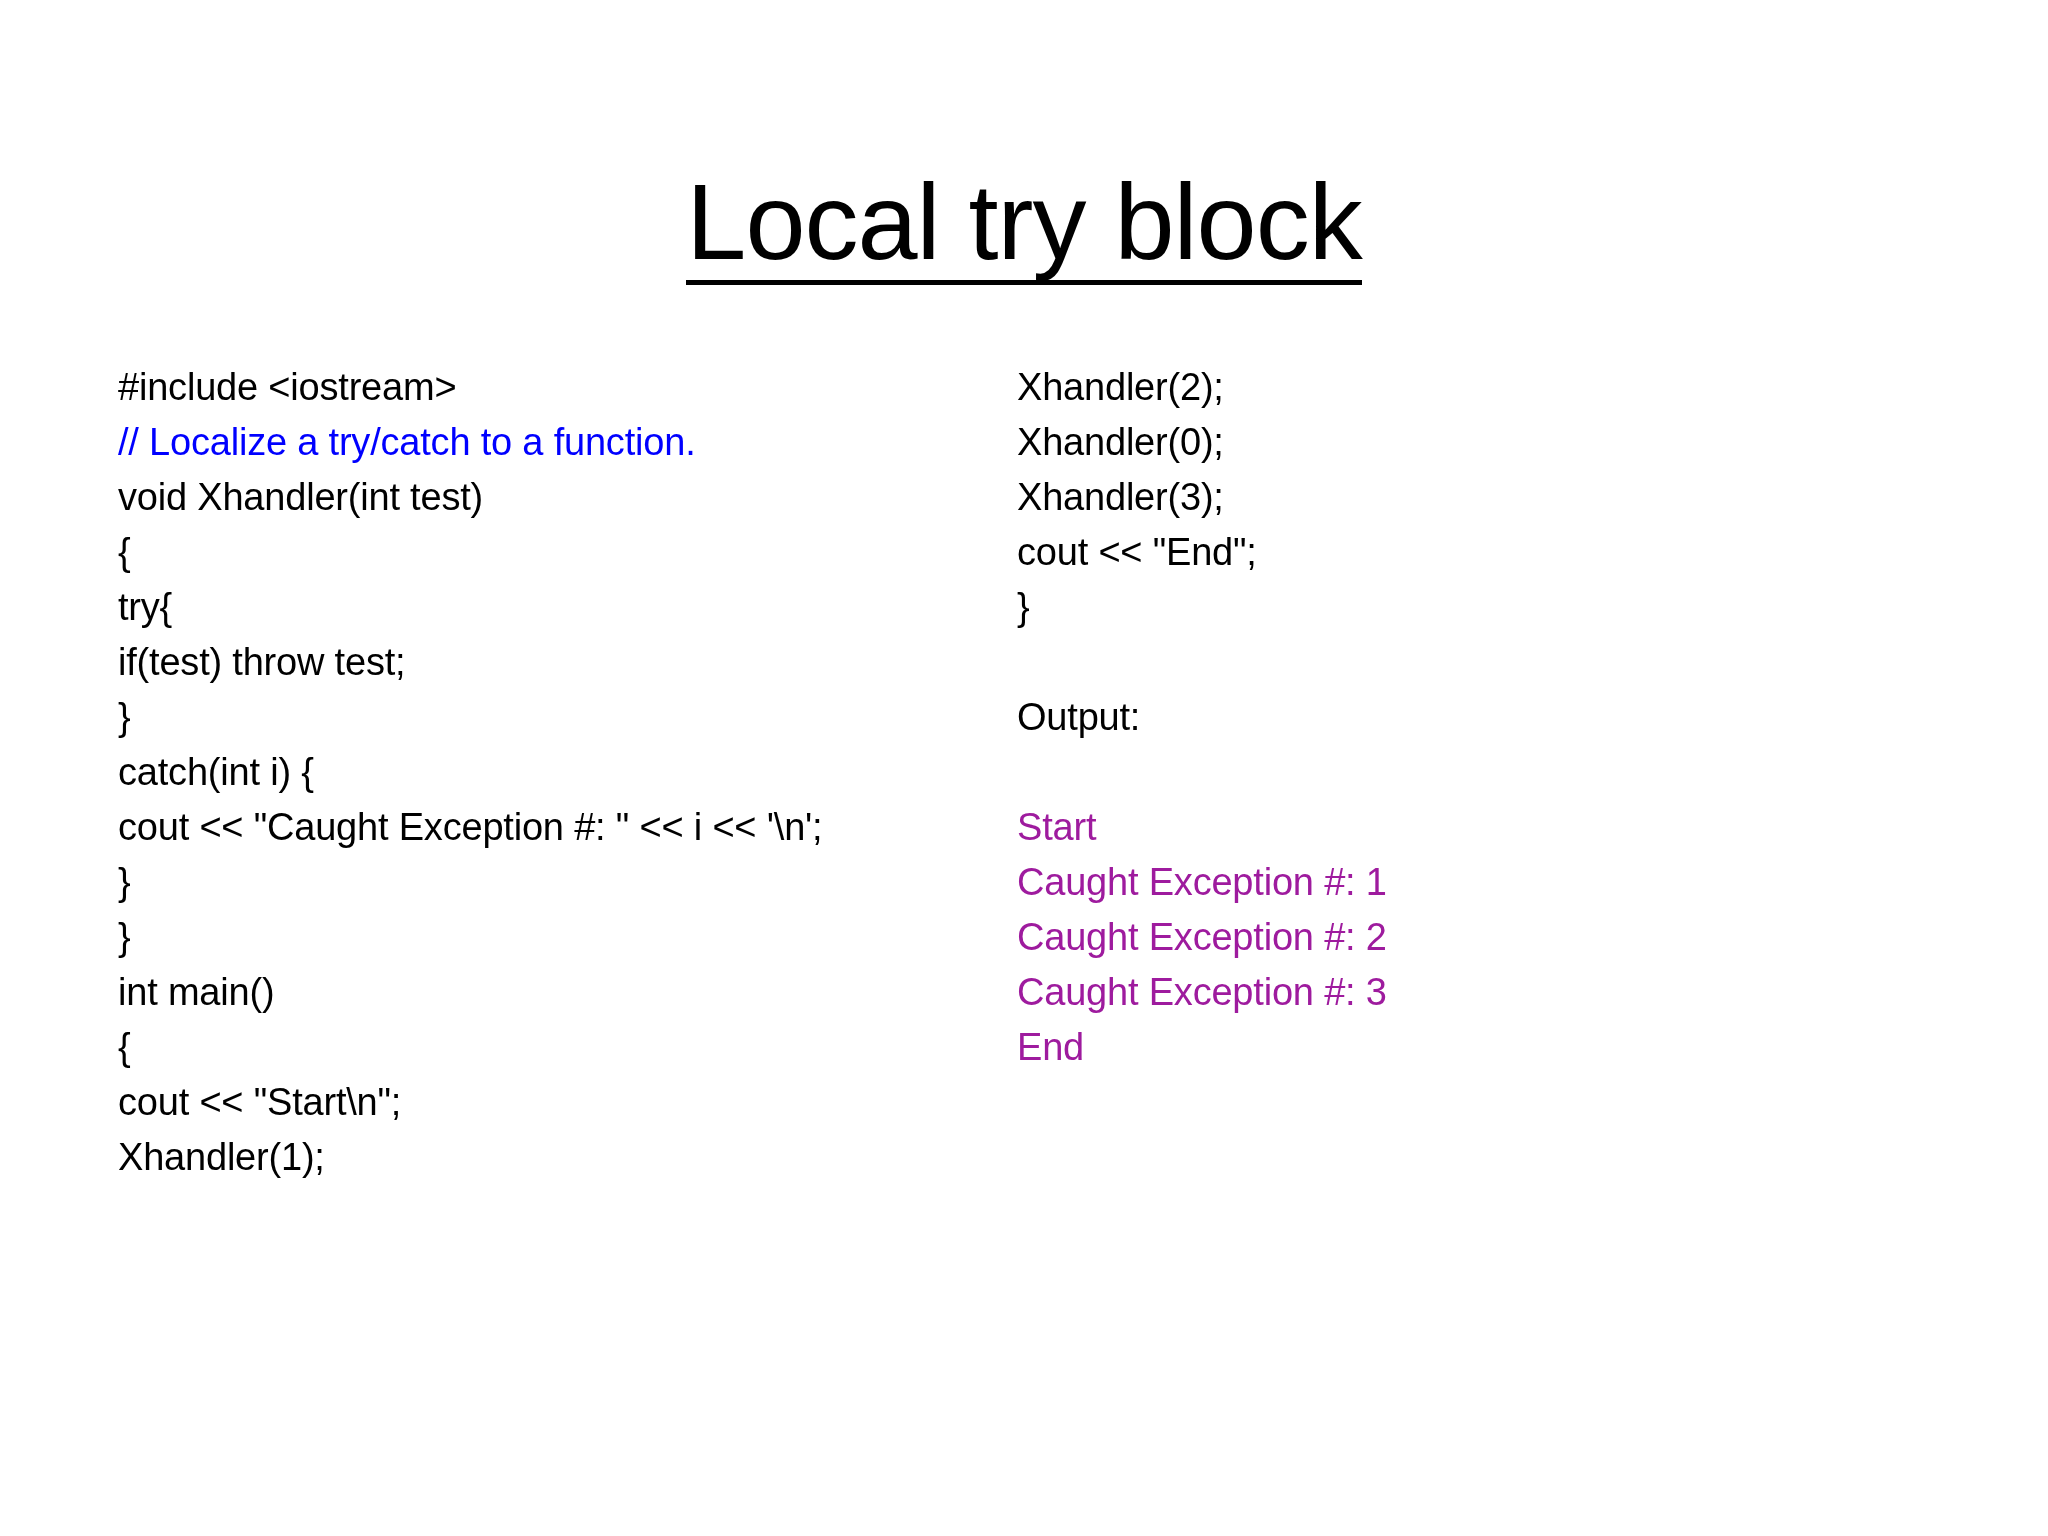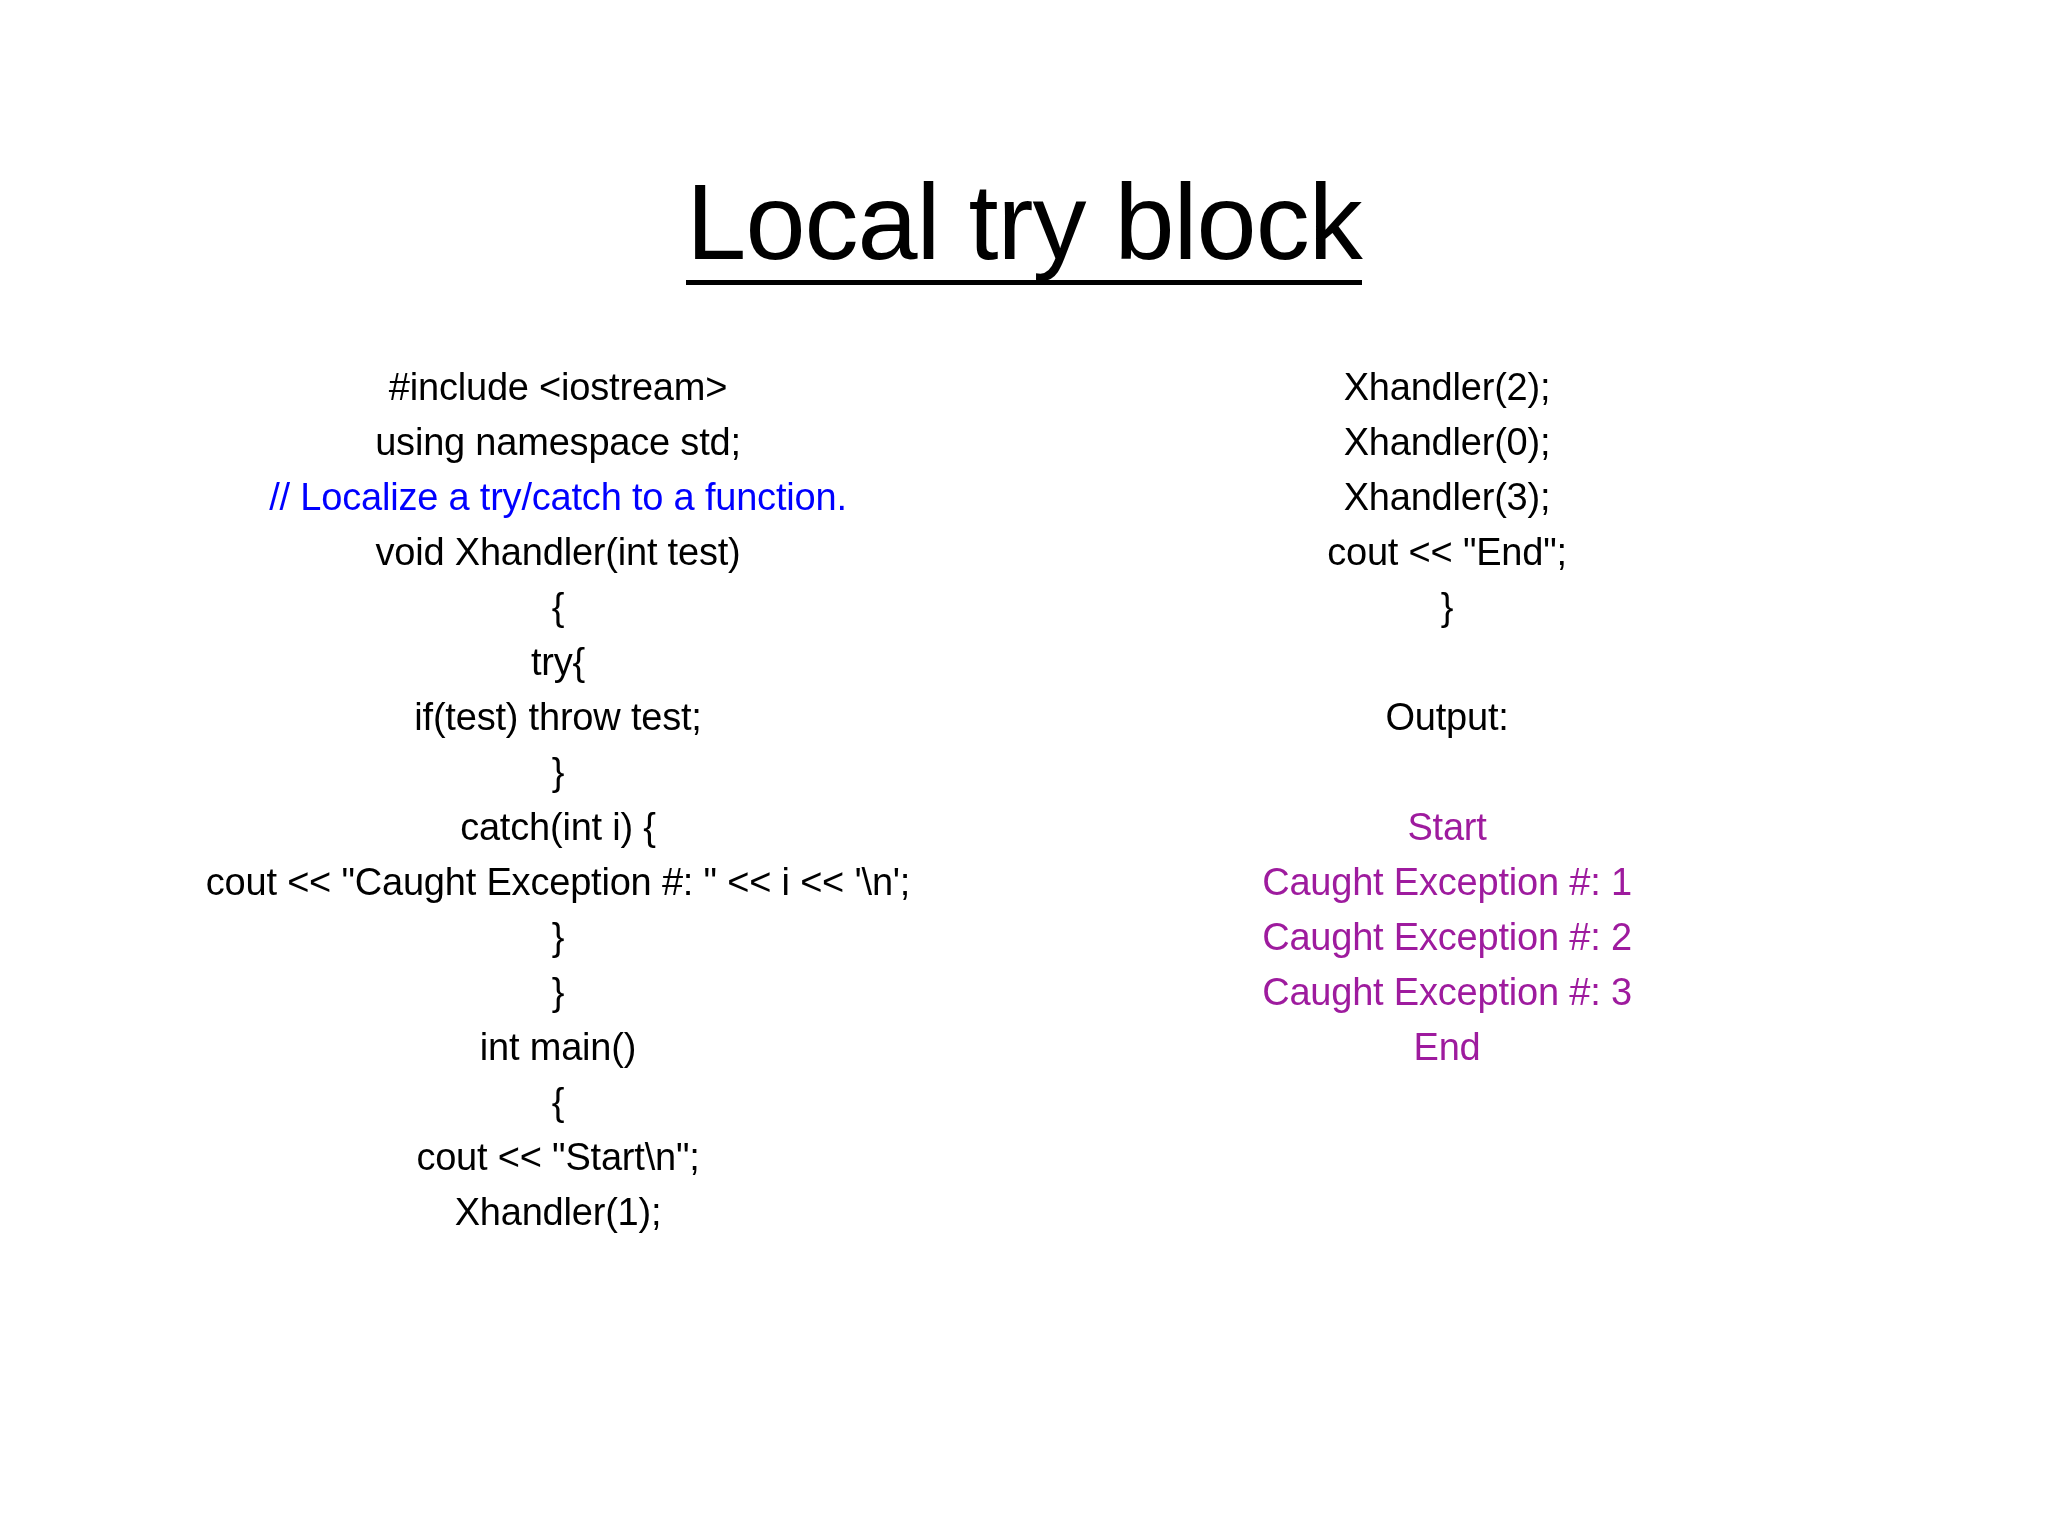--- a/index.html
+++ b/index.html
@@ -42,21 +42,20 @@
     padding-bottom: 4px;
   }
 
   
   .code-columns {
     position: absolute;
     top: 360px;
     left: 0;
     right: 0;
     bottom: 0;
-    text-align: center;
   }
   .code-col {
     position: absolute;
     top: 0;
   }
   .code-col.left  { left: 118px;  width: 880px; }
   .code-col.right { left: 1017px; width: 860px; }
 
   .code-line {
     font-size: 38px;
@@ -77,21 +76,20 @@
 <div class="slide">
 
   <h1 class="slide-title">
     <span class="title-text">Local try block</span>
   </h1>
 
   <div class="code-columns">
 
     <div class="code-col left" id="left-col">
         <div class="code-line">#include &lt;iostream&gt;</div>
-        <div class="code-line">using namespace std;</div>
         <div class="code-line comment">// Localize a try/catch to a function.</div>
         <div class="code-line">void Xhandler(int test)</div>
         <div class="code-line">{</div>
         <div class="code-line">try{</div>
         <div class="code-line">if(test) throw test;</div>
         <div class="code-line">}</div>
         <div class="code-line">catch(int i) {</div>
         <div class="code-line">cout &lt;&lt; "Caught Exception #: " &lt;&lt; i &lt;&lt; '\n';</div>
         <div class="code-line">}</div>
         <div class="code-line">}</div>

